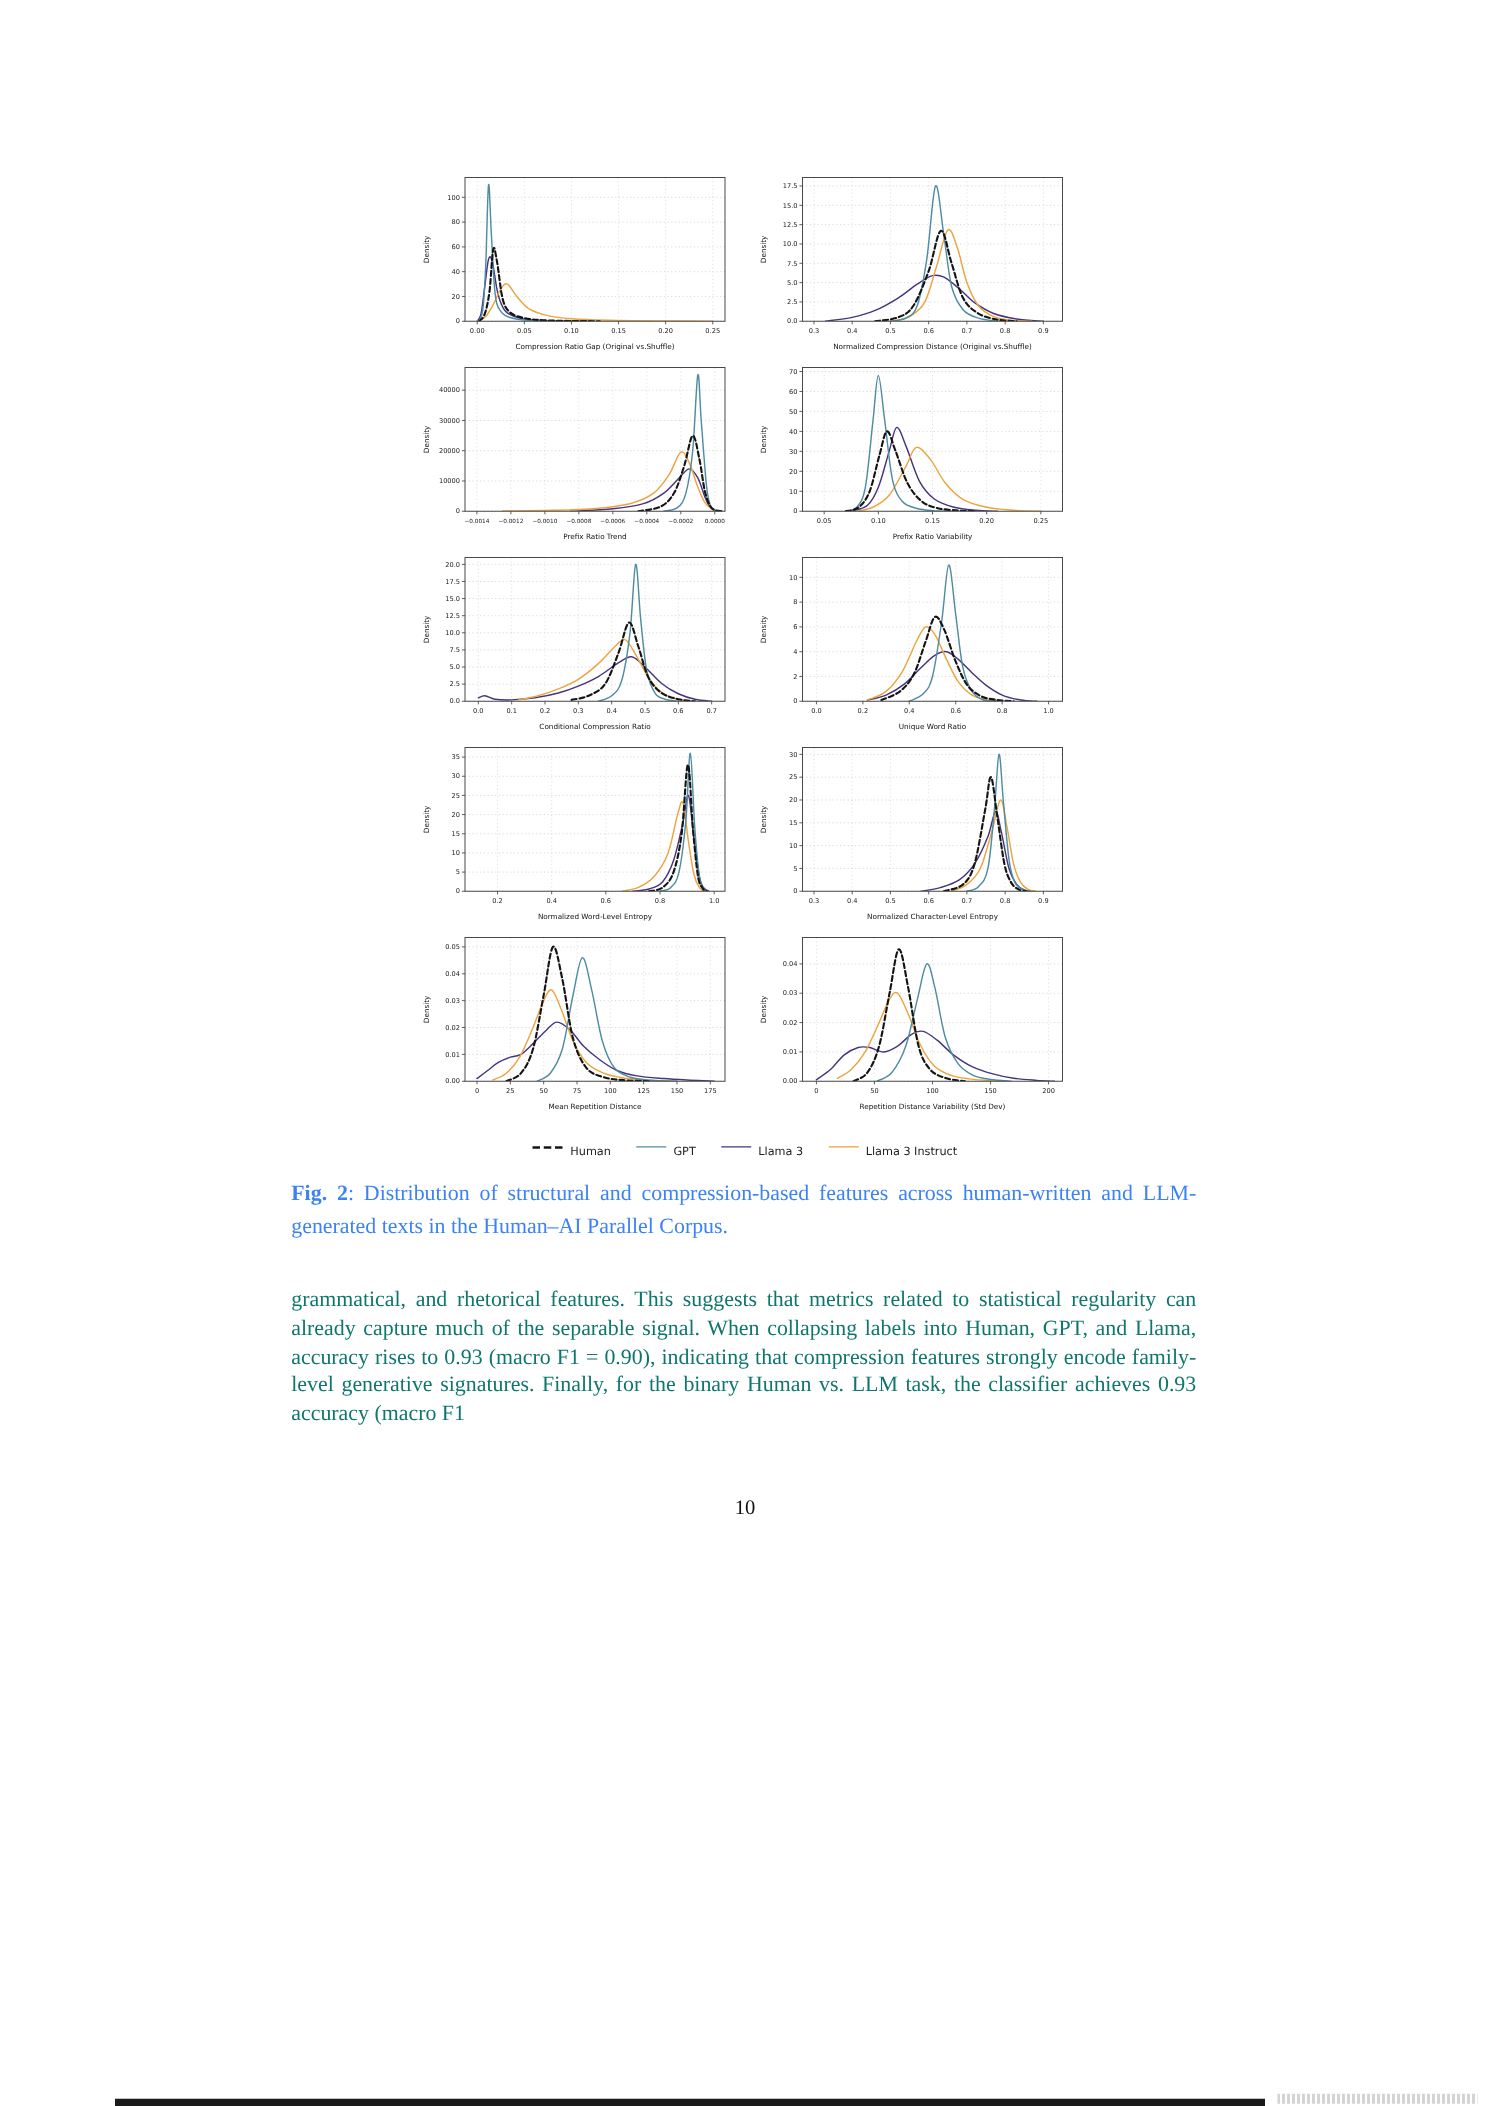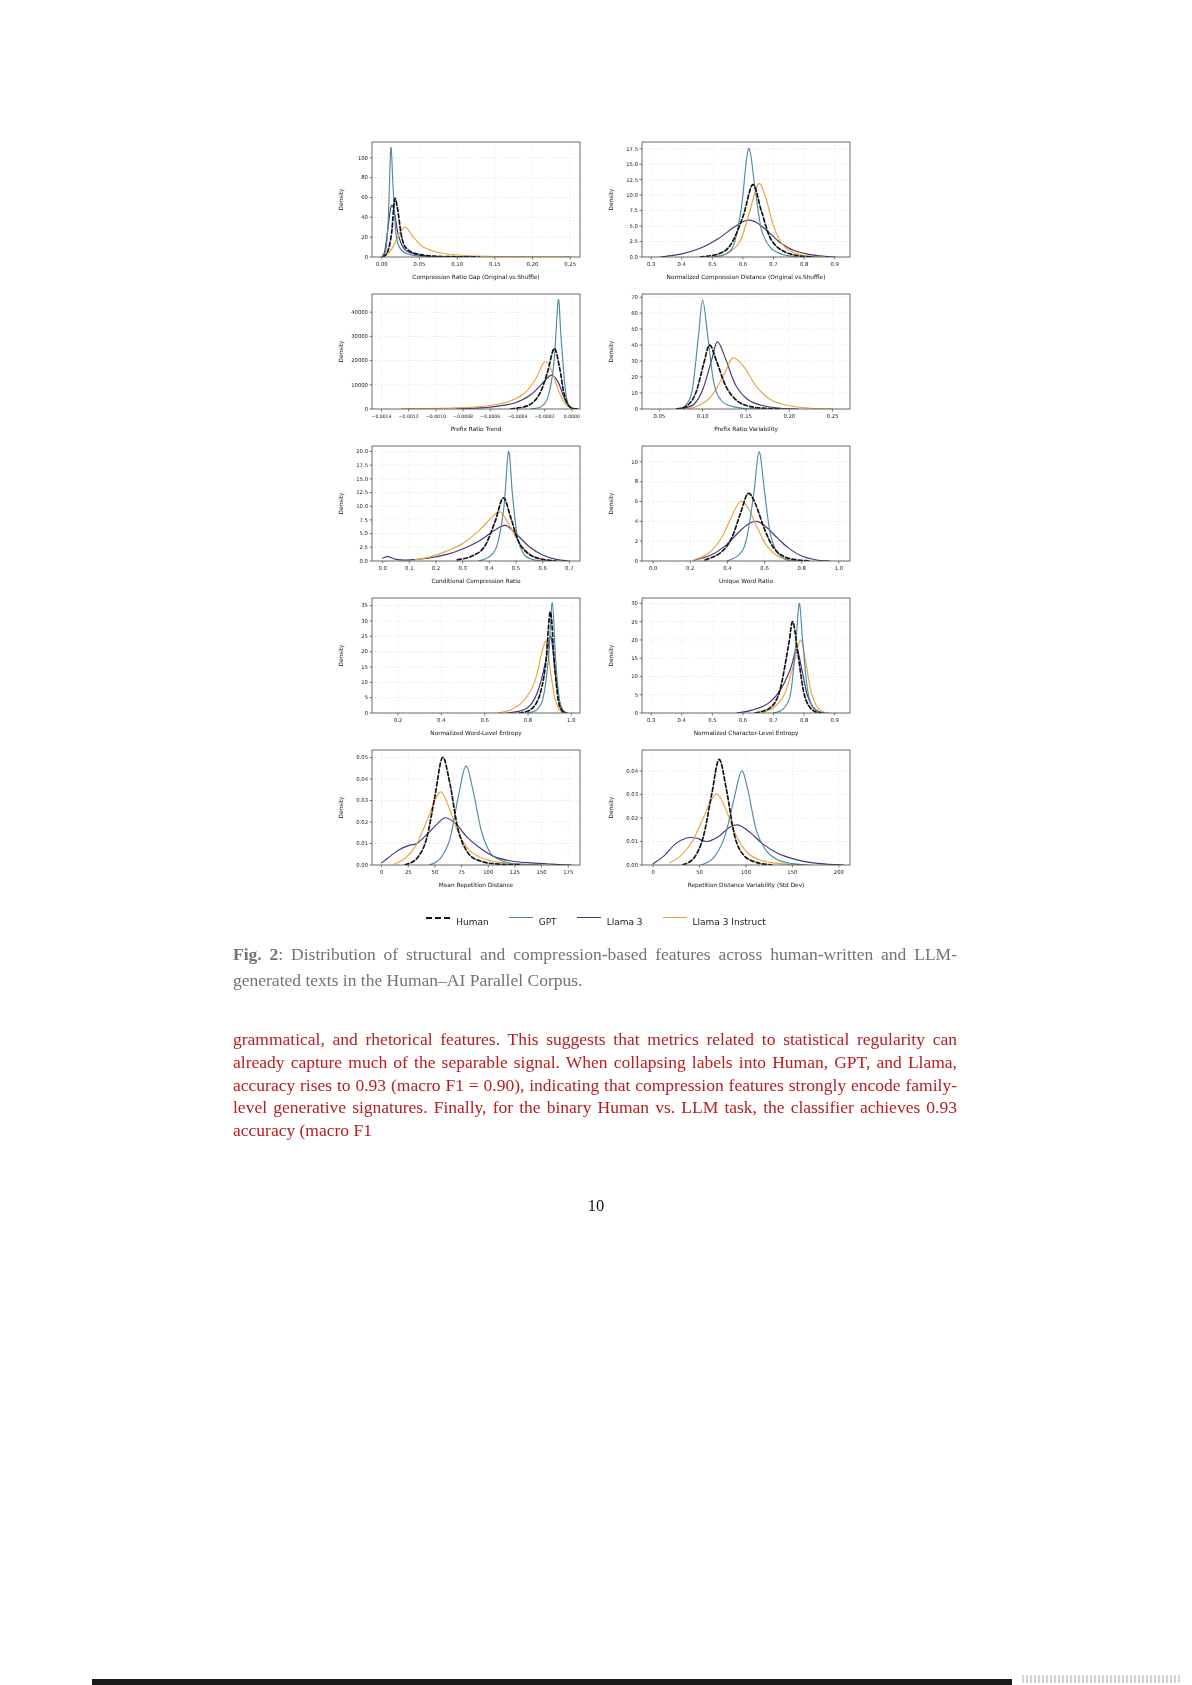--- a/index.html
+++ b/index.html
@@ -18,26 +18,26 @@
   svg text { font-family:"DejaVu Sans", sans-serif; }
   .legend-row {
     position:absolute; left:0; top:917px; width:100%;
     display:flex; justify-content:center; align-items:center; gap:20px;
     font-family:"DejaVu Sans", sans-serif; font-size:9px; color:#222;
   }
   .legend-item { display:inline-flex; align-items:flex-start; }
   .legend-line { display:inline-block; width:24px; height:0; margin-right:6px; }
   .caption {
     position:absolute; left:233px; top:942px; width:724px;
-    font-size:17.5px; line-height:1.48; text-align:justify; color:#737373;
+    font-size:17.5px; line-height:1.48; text-align:justify; color:#3b82f6;
   }
   .caption b { font-weight:bold; }
   .body-par {
     position:absolute; left:233px; top:1028px; width:724px;
-    font-size:17.5px; line-height:1.3; text-align:justify; color:#b91c1c;
+    font-size:17.5px; line-height:1.3; text-align:justify; color:#0f766e;
   }
   .page-number {
     position:absolute; left:0; top:1196px; width:100%;
     text-align:center; font-size:16.5px; color:#111;
   }
   .next-page-edge {
     position:absolute; left:92px; top:1679px; width:920px; height:6px; background:#1a1a1a;
   }
   .corner-artifact {
     position:absolute; left:1022px; top:1675px; width:160px; height:8px;

